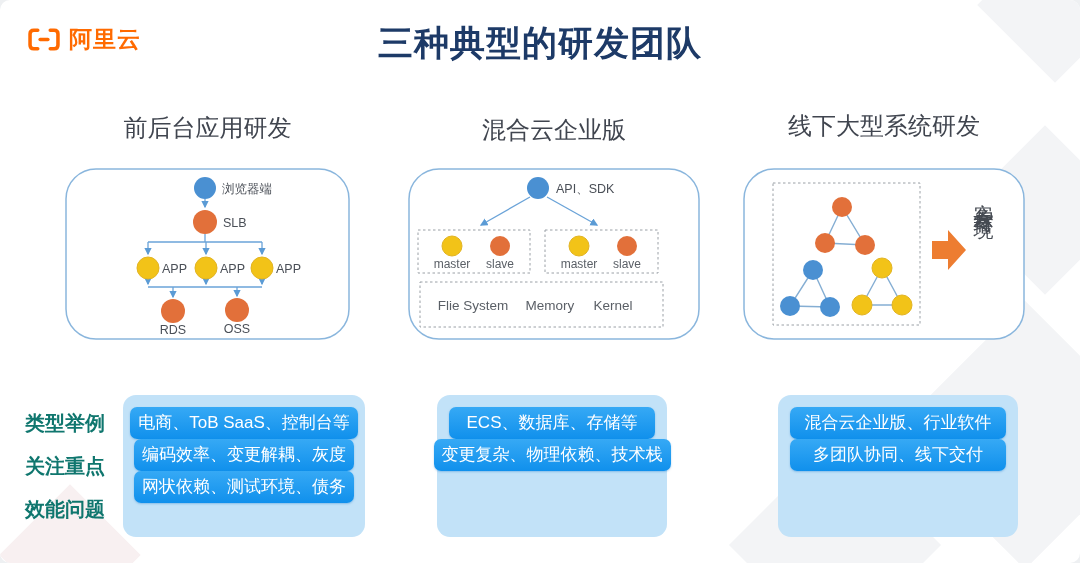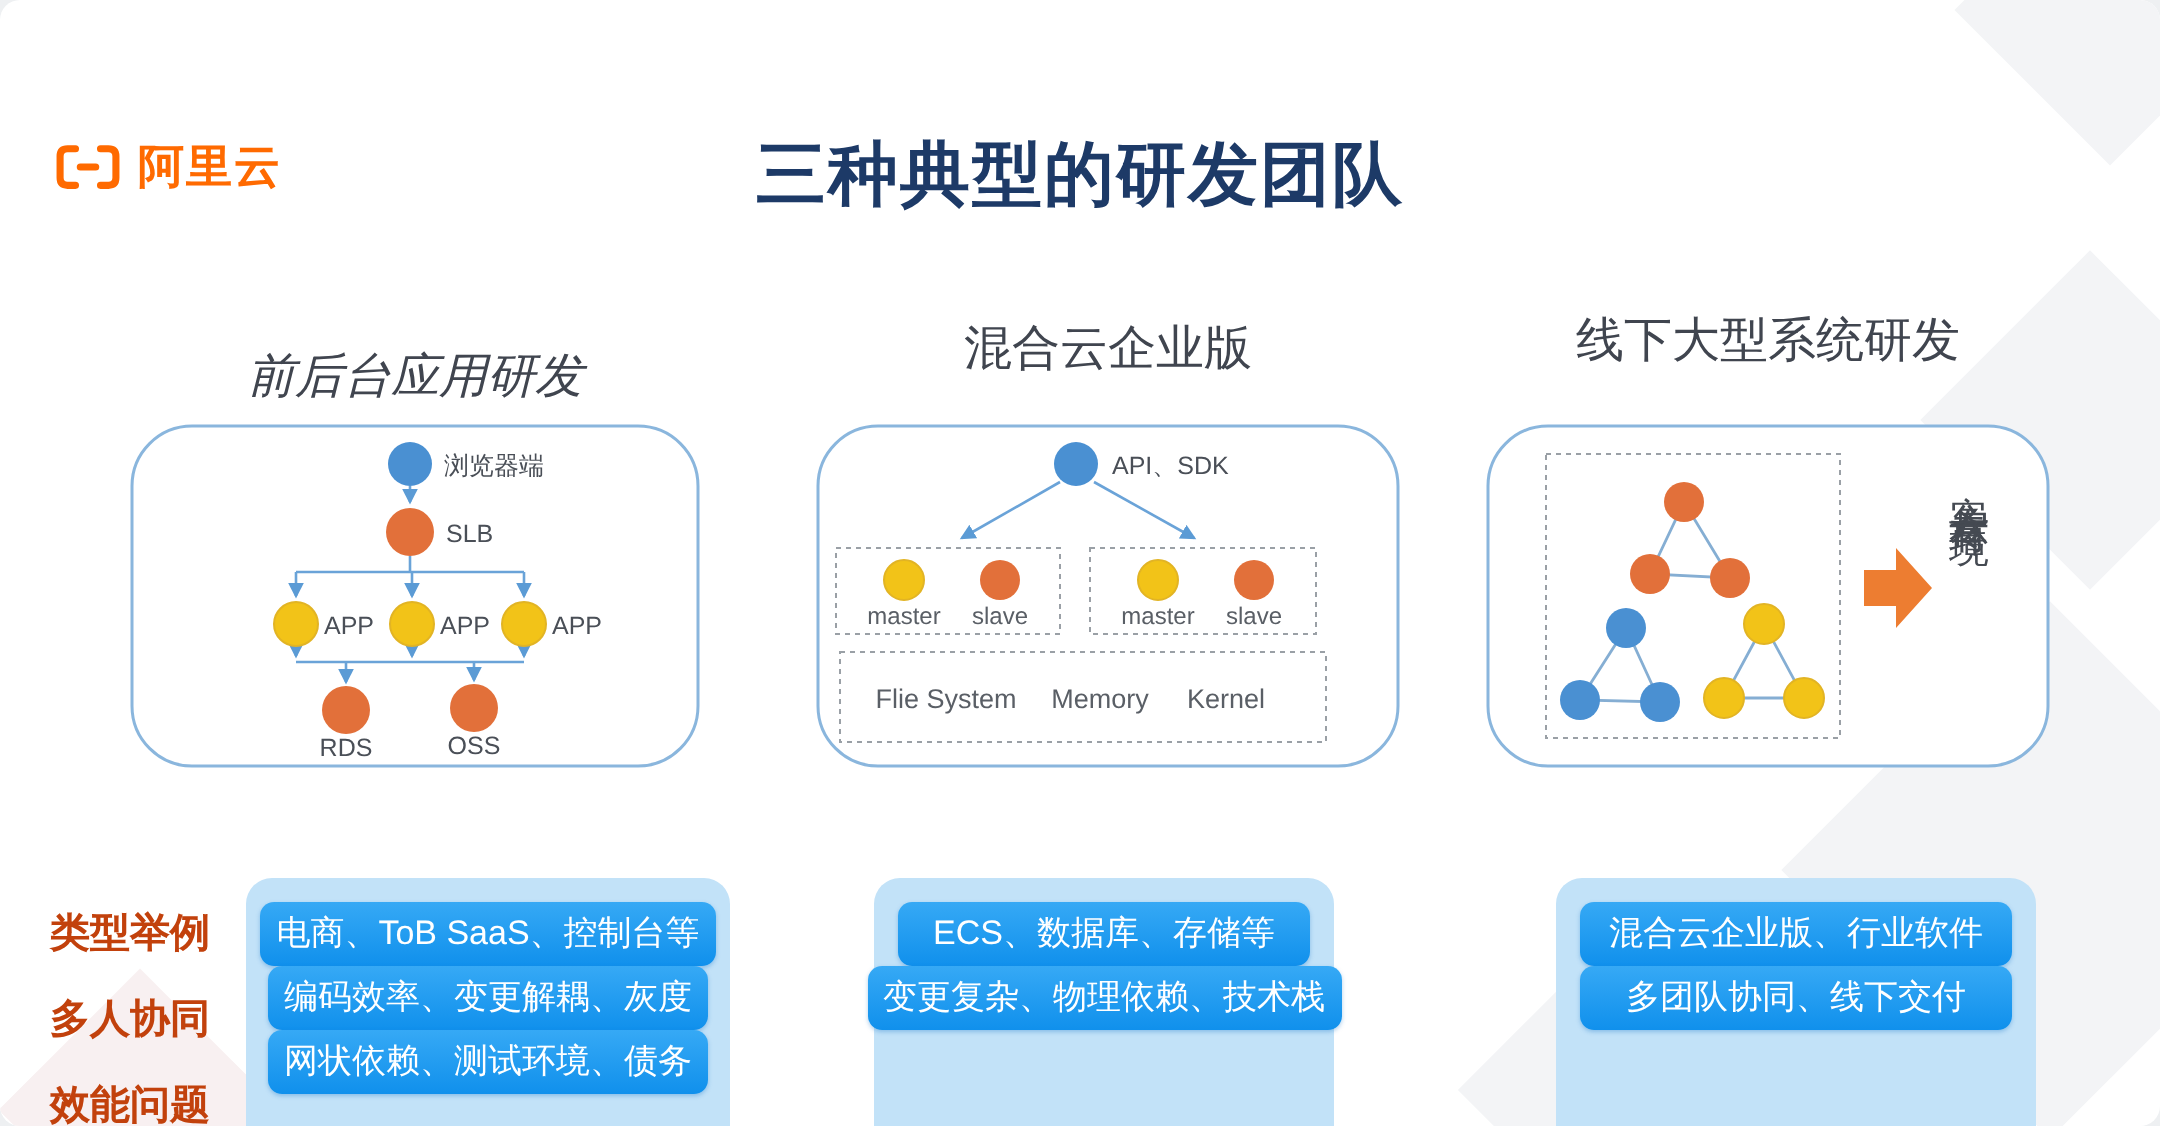--- a/index.html
+++ b/index.html
@@ -4,54 +4,54 @@
 <style>
   html,body{margin:0;padding:0;background:#eef0f2;}
   .page{
     position:relative;width:1080px;height:563px;background:#ffffff;
     border-radius:10px;overflow:hidden;
     font-family:"Liberation Sans","DejaVu Sans",sans-serif;
   }
   
   .deco{position:absolute;background:#f3f4f6;transform:rotate(45deg);z-index:0;}
   .deco.pink{background:#f8f0f1;}
-  .content{position:absolute;inset:0;z-index:1;margin-top:44px;}
+  .content{position:absolute;inset:0;z-index:1;}
 
   
   .logo{position:absolute;left:26px;top:24px;display:flex;align-items:center;gap:7px;}
   .logo-text{color:#ff6a00;font-size:23px;font-weight:700;letter-spacing:1px;}
   .title{
     position:absolute;left:0;right:0;top:20px;text-align:center;
     font-size:35px;font-weight:700;color:#1d3a67;letter-spacing:1px;
   }
 
   
   .col-heading{position:absolute;text-align:center;font-size:24px;color:#40454f;}
-  .h1{left:65px;width:285px;top:128px;font-style:italic;}
+  .h1{left:65px;width:285px;top:112px;}
   .h2{left:408px;width:292px;top:114px;}
   .h3{left:743px;width:282px;top:110px;}
 
   
   .diagram{position:absolute;}
   .d1{left:65px;top:168px;width:284px;height:172px;}
   .d2{left:408px;top:168px;width:292px;height:172px;}
   .d3{left:743px;top:168px;width:282px;height:172px;}
   .env-text{
     position:absolute;left:228px;top:20px;height:140px;
     writing-mode:vertical-rl;font-size:20px;color:#454a52;letter-spacing:3px;
   }
   svg text{font-family:"Liberation Sans","DejaVu Sans",sans-serif;}
 
   
   .row-labels{
     position:absolute;left:25px;top:395px;height:142px;width:98px;
     display:flex;flex-direction:column;justify-content:space-between;
     padding:13px 0;box-sizing:border-box;
   }
-  .row-label{height:30px;line-height:30px;font-size:20px;font-weight:700;color:#c2410c;}
+  .row-label{height:30px;line-height:30px;font-size:20px;font-weight:700;color:#0f766e;}
   .pill-box{
     position:absolute;top:395px;height:142px;box-sizing:border-box;
     background:#c2e2f8;border-radius:13px;padding:12px;
     display:flex;flex-direction:column;align-items:center;
   }
   .pb1{left:123px;width:242px;}
   .pb2{left:437px;width:230px;}
   .pb3{left:778px;width:240px;}
   .pill{
     min-width:100%;width:max-content;height:32px;line-height:32px;
@@ -179,21 +179,21 @@
             <circle cx="119" cy="137" r="10"></circle>
             <circle cx="159" cy="137" r="10"></circle>
         </g>
         <polygon points="189,73 205,73 205,62 223,82 205,102 205,91 189,91" fill="#ed7d31"></polygon>
       </svg>
       <div class="env-text">客户专有环境</div>
     </div>
 
     <div class="row-labels">
       <div class="row-label">类型举例</div>
-      <div class="row-label">多人协同</div>
+      <div class="row-label">关注重点</div>
       <div class="row-label">效能问题</div>
     </div>
 
     <div class="pill-box pb1">
       <div class="pill">电商、ToB SaaS、控制台等</div>
       <div class="pill">编码效率、变更解耦、灰度</div>
       <div class="pill">网状依赖、测试环境、债务</div>
     </div>
     <div class="pill-box pb2">
       <div class="pill">ECS、数据库、存储等</div>

